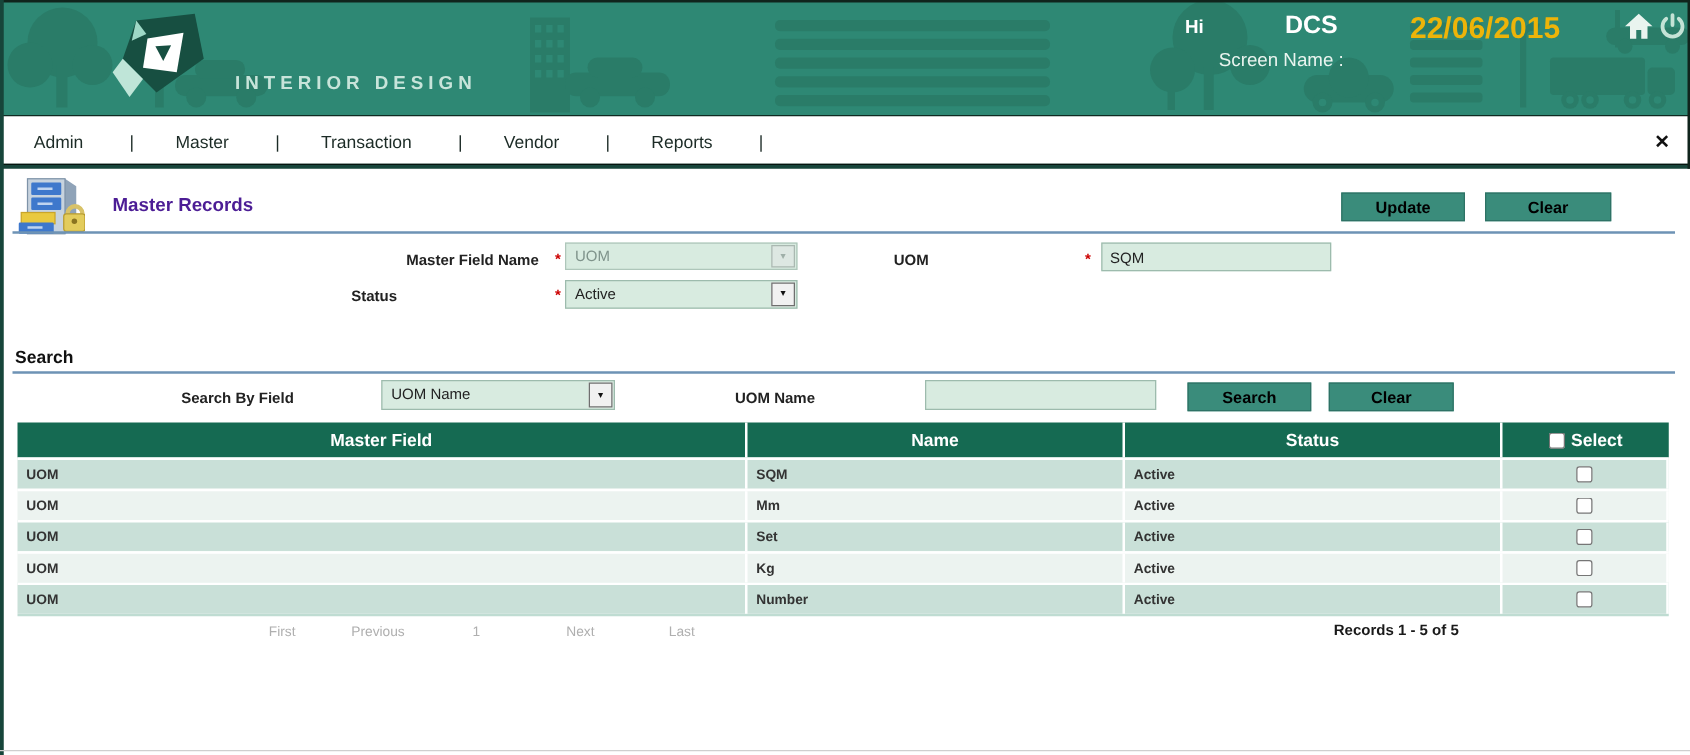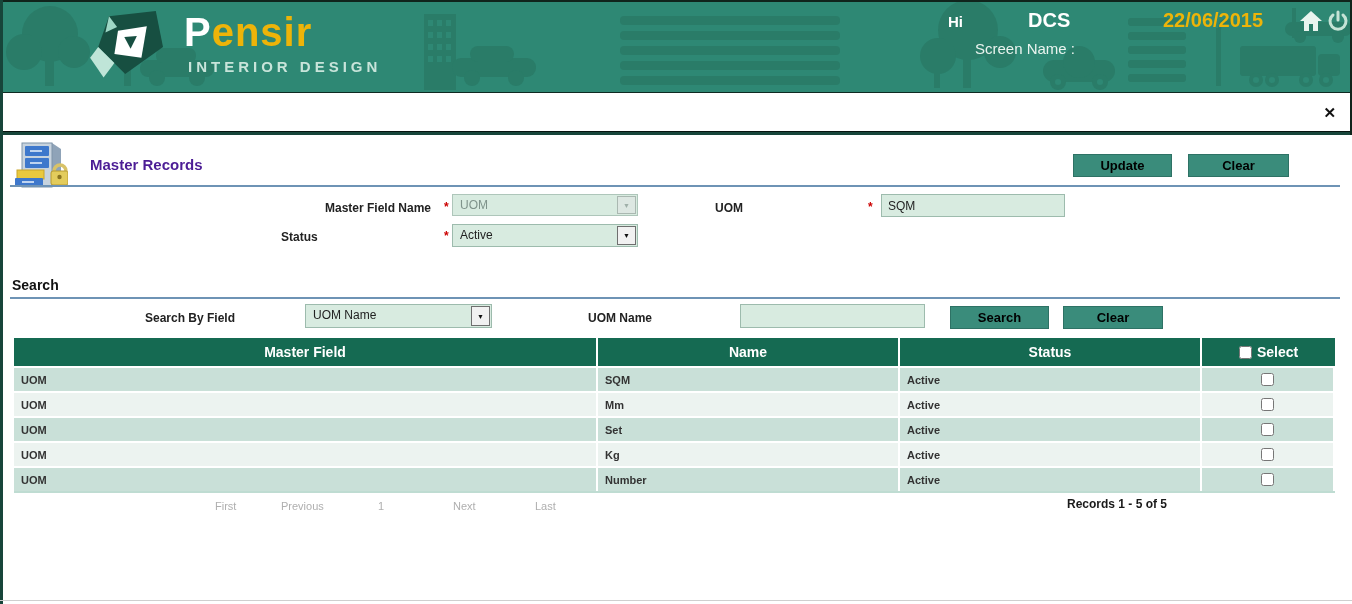--- a/index.html
+++ b/index.html
@@ -25,21 +25,21 @@
   .win{fill:var(--banner);}
   .logo-wrap{position:absolute;left:82px;top:4px;width:300px;height:84px;}
   .logo-icon{position:absolute;left:0;top:2px;}
   .brand{position:absolute;left:102px;top:6px;font-size:40px;font-weight:bold;letter-spacing:1px;}
   .brand .p{color:#ffffff;}
   .brand .rest{color:var(--accent-gold);}
   .tagline{position:absolute;left:106px;top:54px;font-size:15px;font-weight:bold;letter-spacing:4px;color:#C8E4DA;}
   .hi{position:absolute;left:948px;top:13px;font-size:15px;color:#ffffff;font-weight:bold;}
   .username{position:absolute;left:1028px;top:9px;font-size:20px;color:#fff;font-weight:600;}
   .screen-name{position:absolute;left:975px;top:40px;font-size:15px;color:#EAF4EF;}
-  .date{position:absolute;left:1163px;top:9px;font-size:20px;font-weight:bold;color:var(--accent-gold);}
+  .date{position:absolute;left:1128px;top:9px;font-size:24px;font-weight:bold;color:var(--accent-gold);}
   .hp-icon{position:absolute;top:9px;width:24px;height:24px;cursor:pointer;}
   .home-icon{left:1299px;}
   .power-icon{left:1326px;}
 
   
   .navbar{position:absolute;left:0;top:92px;width:1352px;height:43px;background:#fff;border-top:1px solid #0E2A21;}
   .nav-items{position:absolute;left:27px;top:12px;font-size:14px;color:#1C2B26;}
   .nav-item{margin-right:37px;cursor:pointer;}
   .nav-sep{margin-right:33px;color:#1C2B26;}
   .nav-close{position:absolute;right:16px;top:11px;font-size:15px;font-weight:bold;color:#111;cursor:pointer;}
@@ -192,39 +192,39 @@
     </svg>
 
     <div class="logo-wrap">
       <svg class="logo-icon" width="90" height="80" viewBox="0 0 100 82">
         <polygon points="30,8 82,2 90,42 48,72 18,42" fill="#174F41"></polygon>
         <polygon points="40,24 72,19 66,54 36,50" fill="#FFFFFF"></polygon>
         <polygon points="47,31 61,30 54,44" fill="#174F41"></polygon>
         <polygon points="18,42 36,60 24,76 9,54" fill="#BFE5D8"></polygon>
         <polygon points="30,8 39,20 26,26" fill="#9ED8C6"></polygon>
       </svg>
-      <div class="brand"><span class="p">P</span><span class="rest">ensir</span></div>
       <div class="tagline">INTERIOR DESIGN</div>
     </div>
 
     <div class="hi">Hi</div>
     <div class="username">DCS</div>
     <div class="screen-name">Screen Name :</div>
     <div class="date">22/06/2015</div>
 
     <svg class="hp-icon home-icon" viewBox="0 0 24 24">
       <polygon points="12,2 23,12 19,12 19,22 14,22 14,15 10,15 10,22 5,22 5,12 1,12" fill="#E9F4EF"></polygon>
     </svg>
     <svg class="hp-icon power-icon" viewBox="0 0 24 24">
       <path d="M12 3 v8" stroke="#C4E3D6" stroke-width="3" fill="none" stroke-linecap="round"></path>
       <path d="M7 6 a8 8 0 1 0 10 0" stroke="#C4E3D6" stroke-width="3" fill="none" stroke-linecap="round"></path>
     </svg>
   </div>
 
   <div class="navbar">
+    <div class="nav-items"><span class="nav-item">Admin</span><span class="nav-sep">|</span><span class="nav-item">Master</span><span class="nav-sep">|</span><span class="nav-item">Transaction</span><span class="nav-sep">|</span><span class="nav-item">Vendor</span><span class="nav-sep">|</span><span class="nav-item">Reports</span><span class="nav-sep">|</span></div>
     <div class="nav-close">✕</div>
   </div>
   <div class="nav-bottom"></div>
 
   <svg class="cabinet-icon" width="54" height="48" viewBox="0 0 54 48">
     <polygon points="38,2 47,8 47,42 38,46" fill="#8FA3B8"></polygon>
     <rect x="8" y="2" width="30" height="44" fill="#C7D3DE" stroke="#7E93A8"></rect>
     <rect x="11" y="5" width="24" height="10" rx="1" fill="#3E78CC"></rect>
       <rect x="16" y="9" width="12" height="2" fill="#BFD4F0"></rect>
     <rect x="11" y="17" width="24" height="10" rx="1" fill="#3E78CC"></rect>

